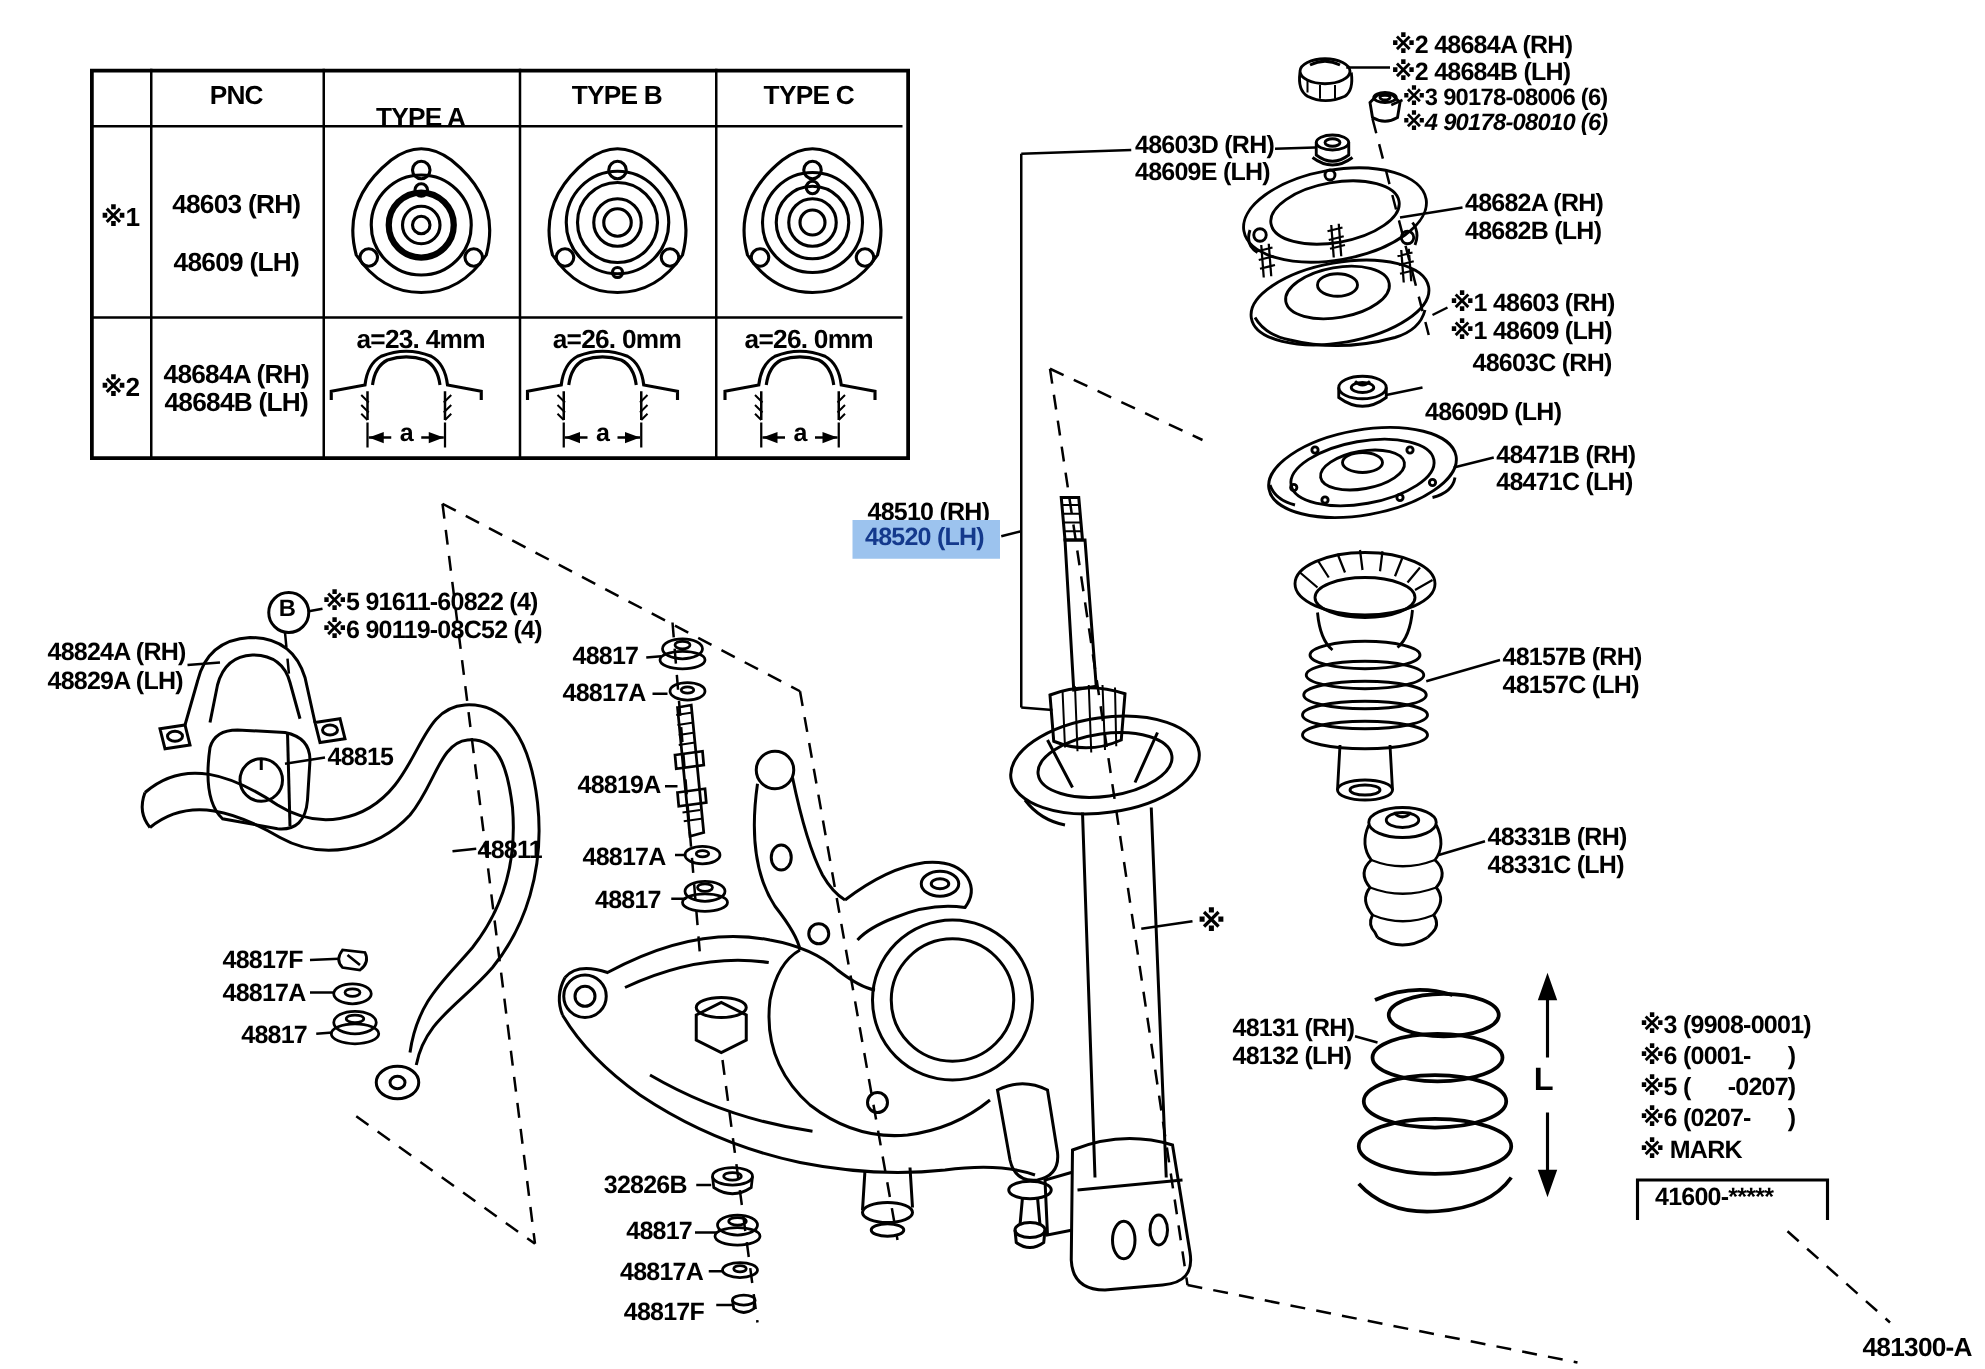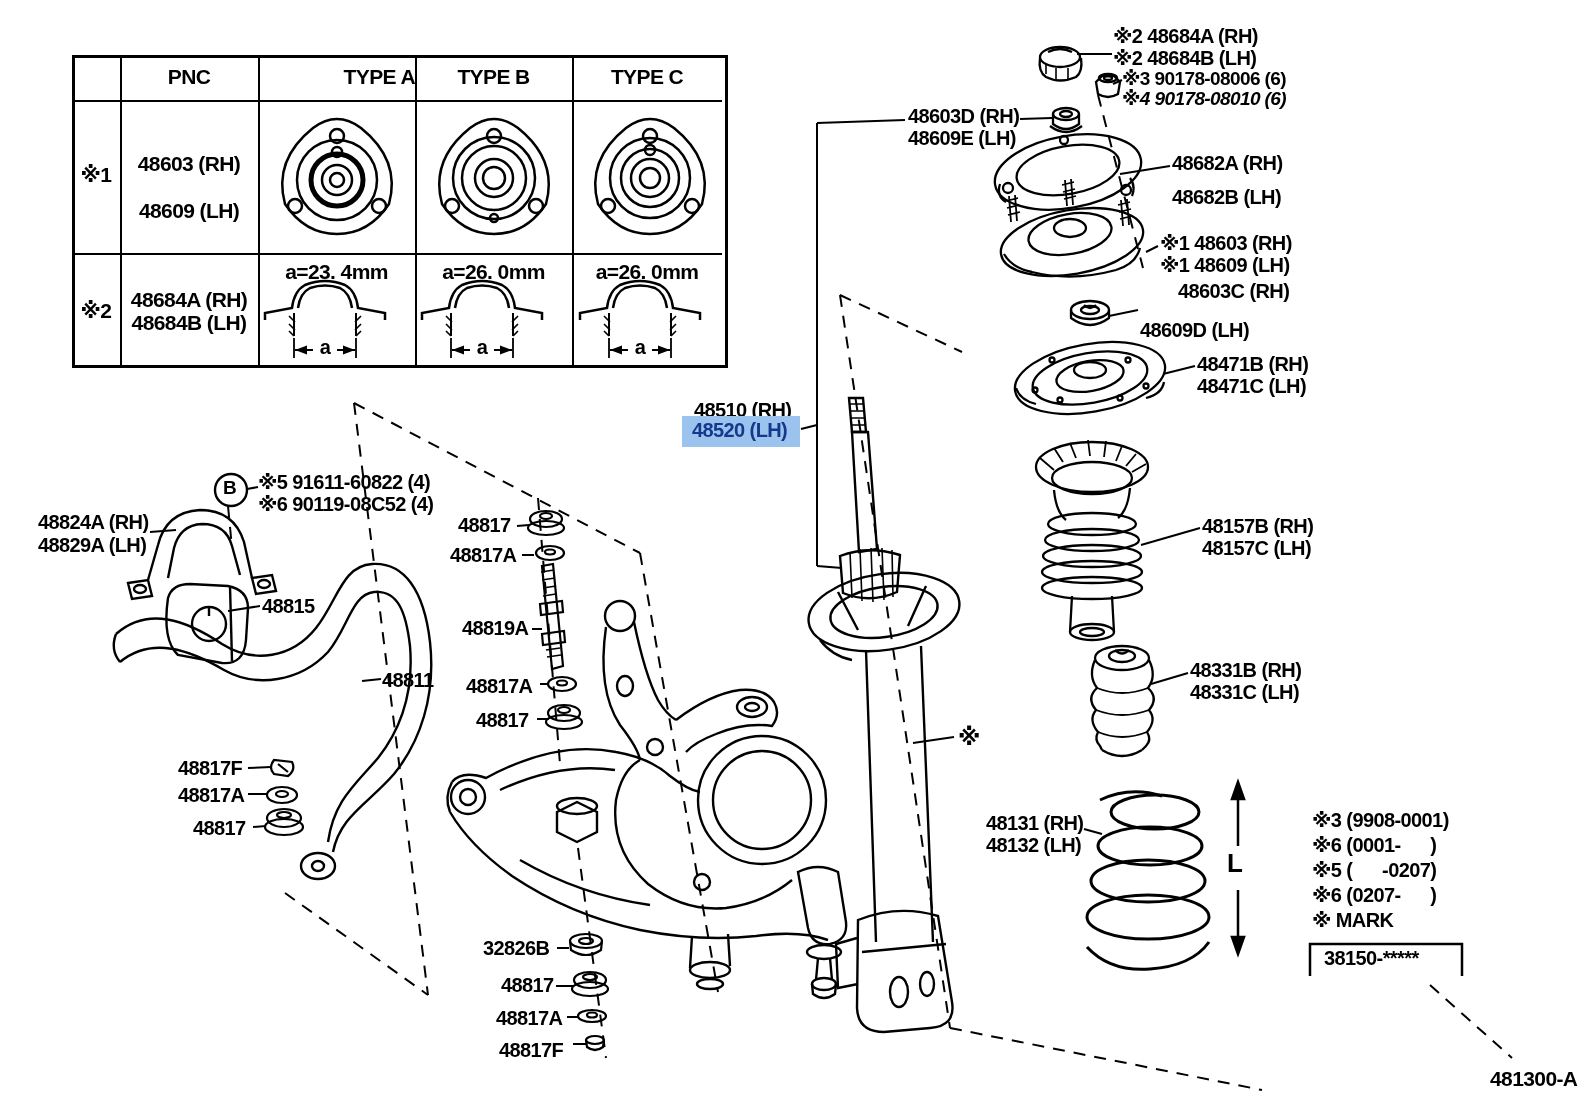--- a/index.html
+++ b/index.html
@@ -330,21 +330,21 @@
 
 <div class="tbl-border" style="left:72px;top:55px;width:650px;height:307px;"></div>
 <div class="tline" style="left:120px;top:55px;width:2px;height:313px;"></div>
 <div class="tline" style="left:258px;top:55px;width:2px;height:313px;"></div>
 <div class="tline" style="left:415px;top:55px;width:2px;height:313px;"></div>
 <div class="tline" style="left:572px;top:55px;width:2px;height:313px;"></div>
 <div class="tline" style="left:72px;top:100px;width:650px;height:2px;"></div>
 <div class="tline" style="left:72px;top:253px;width:650px;height:2px;"></div>
 
 <span class="lbl s21 ctr" style="left:120px;top:66px;width:138px;">PNC</span>
-<span class="lbl s21 ctr" style="left:258px;top:66px;width:157px;text-align:right;">TYPE A</span>
+<span class="lbl s21 ctr" style="left:258px;top:84px;width:157px;">TYPE A</span>
 <span class="lbl s21 ctr" style="left:415px;top:66px;width:157px;">TYPE B</span>
 <span class="lbl s21 ctr" style="left:572px;top:66px;width:150px;">TYPE C</span>
 
 <span class="lbl s21 ctr" style="left:72px;top:164px;width:48px;">※1</span>
 <span class="lbl s21 ctr" style="left:120px;top:153px;width:138px;">48603 (RH)</span>
 <span class="lbl s21 ctr" style="left:120px;top:176px;width:138px;margin-top:24px;">48609 (LH)</span>
 
 <span class="lbl s21 ctr" style="left:72px;top:300px;width:48px;">※2</span>
 <span class="lbl s21 ctr" style="left:120px;top:289px;width:138px;">48684A (RH)</span>
 <span class="lbl s21 ctr" style="left:120px;top:312px;width:138px;text-align:center;">48684B (LH)</span>
@@ -355,21 +355,21 @@
 <span class="lbl ctr" style="left:470px;top:337px;width:24px;">a</span>
 <span class="lbl ctr" style="left:628px;top:337px;width:24px;">a</span>
 
 <span class="lbl" style="left:1113px;top:26px;">※2 48684A (RH)</span>
 <span class="lbl" style="left:1113px;top:48px;">※2 48684B (LH)</span>
 <span class="lbl s19" style="left:1122px;top:69px;">※3 90178-08006 (6)</span>
 <span class="lbl s19" style="left:1122px;top:89px;font-style:italic;">※4 90178-08010 (6)</span>
 <span class="lbl" style="left:908px;top:106px;">48603D (RH)</span>
 <span class="lbl" style="left:908px;top:128px;">48609E (LH)</span>
 <span class="lbl" style="left:1172px;top:153px;">48682A (RH)</span>
-<span class="lbl" style="left:1172px;top:187px;">48682B (LH)</span>
+<span class="lbl" style="left:1172px;top:175px;">48682B (LH)</span>
 <span class="lbl" style="left:1160px;top:233px;">※1 48603 (RH)</span>
 <span class="lbl" style="left:1160px;top:255px;">※1 48609 (LH)</span>
 <span class="lbl" style="left:1140px;top:281px;margin-left:38px;">48603C (RH)</span>
 <span class="lbl" style="left:1140px;top:320px;">48609D (LH)</span>
 <span class="lbl" style="left:1197px;top:354px;">48471B (RH)</span>
 <span class="lbl" style="left:1197px;top:376px;">48471C (LH)</span>
 
 <span class="lbl" style="left:694px;top:400px;">48510 (RH)</span>
 <div class="hl" style="left:682px;top:416px;width:118px;height:31px;">
   <span class="lbl" style="padding:4px 0 0 10px;">48520 (LH)</span>
@@ -405,17 +405,17 @@
 <span class="lbl" style="left:499px;top:1040px;">48817F</span>
 
 <span class="lbl s23" style="left:958px;top:725px;">※</span>
 <span class="lbl s26" style="left:1227px;top:850px;">L</span>
 
 <span class="lbl" style="left:1312px;top:810px;">※3 (9908-0001)</span>
 <span class="lbl" style="left:1312px;top:835px;">※6 (0001-      )</span>
 <span class="lbl" style="left:1312px;top:860px;">※5 (      -0207)</span>
 <span class="lbl" style="left:1312px;top:885px;">※6 (0207-      )</span>
 <span class="lbl" style="left:1312px;top:910px;">※ MARK</span>
-<span class="lbl" style="left:1324px;top:948px;">38150-*****</span>
+<span class="lbl" style="left:1324px;top:948px;">41600-*****</span>
 
 <span class="lbl s21" style="left:1490px;top:1068px;">481300-A</span>
 
 </div>
 
 </body></html>

